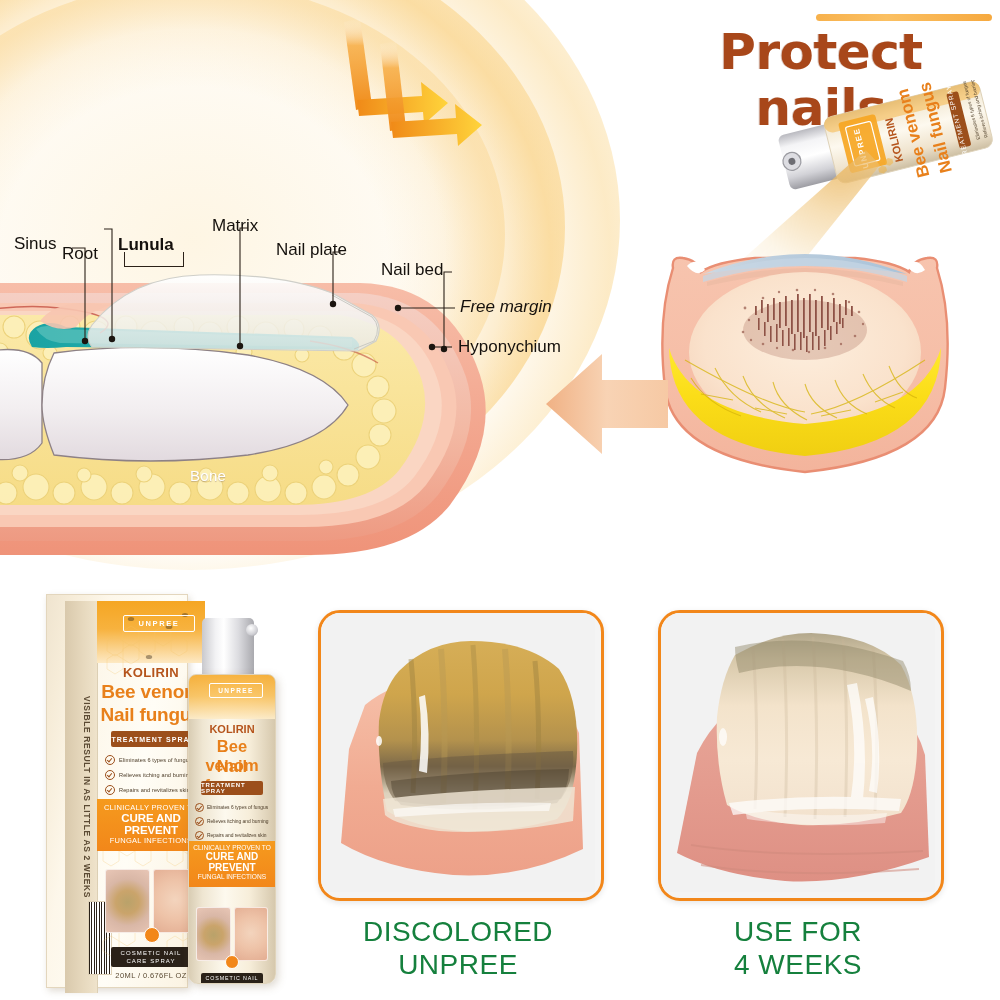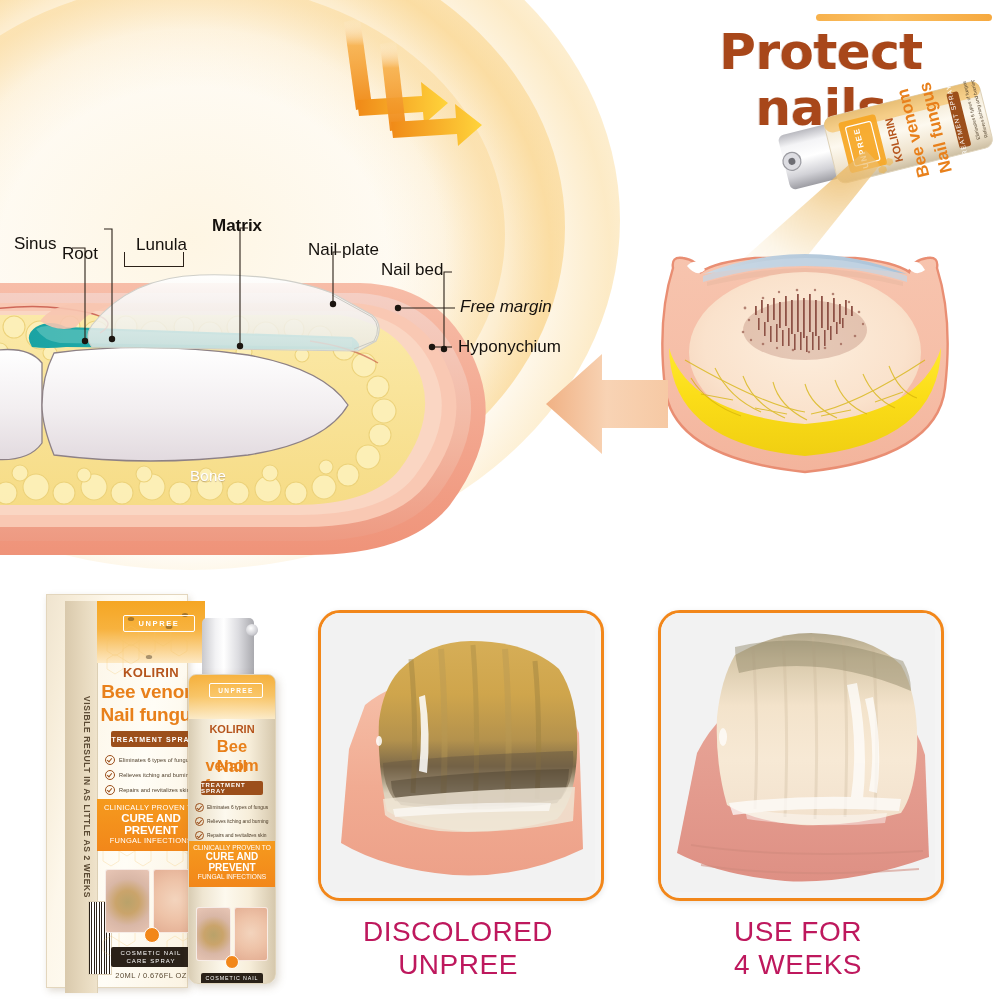--- a/index.html
+++ b/index.html
@@ -48,23 +48,23 @@
   .anatomy{position:absolute;left:-20px;top:255px;width:560px;height:320px;}
 
   
   .lbl{
     position:absolute;
     font-family:"Liberation Sans", sans-serif;
     font-size:17px;color:#15110d;white-space:nowrap;
   }
   .lbl-sinus{left:14px;top:234px;text-align:right;}
   .lbl-root{left:62px;top:216px;margin-top:28px;}
-  .lbl-lunula{left:136px;top:235px;}
-  .lbl-matrix{left:212px;top:216px;font-weight:bold;}
-  .lbl-nailplate{left:276px;top:240px;margin-left:32px;}
+  .lbl-lunula{left:118px;top:235px;font-weight:bold;}
+  .lbl-matrix{left:212px;top:216px;}
+  .lbl-nailplate{left:276px;top:240px;}
   .lbl-nailbed{left:381px;top:260px;}
   .lbl-freemargin{left:460px;top:297px;font-style:italic;}
   .lbl-hyponych{left:458px;top:337px;}
   .lbl-bone{
     position:absolute;left:190px;top:467px;
     font-size:15px;color:#ffffff;letter-spacing:.3px;
     text-shadow:0 1px 1px rgba(140,120,110,.45);
   }
 
   
@@ -237,21 +237,21 @@
   .card{
     position:absolute;width:280px;height:285px;
     border:3px solid #f2871a;border-radius:22px;
     background:#f4f4f4;overflow:hidden;
     box-shadow:0 2px 6px rgba(0,0,0,.10);
   }
   .card-before{left:318px;top:610px;}
   .card-after{left:658px;top:610px;}
   .cap{
     position:absolute;width:280px;text-align:center;
-    font-size:28px;line-height:33px;color:#be185d;letter-spacing:.5px;
+    font-size:28px;line-height:33px;color:#15803d;letter-spacing:.5px;
     font-family:"Liberation Sans", sans-serif;
   }
   .cap-before{left:318px;top:915px;}
   .cap-after{left:658px;top:915px;}
 </style>
 </head>
 <body>
 
 <div class="stage">
 

